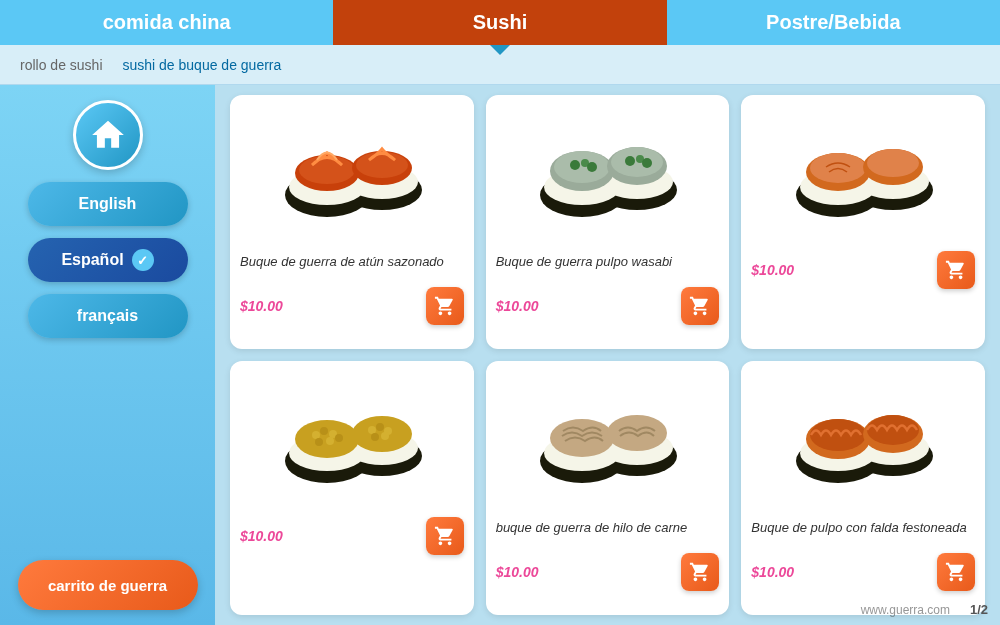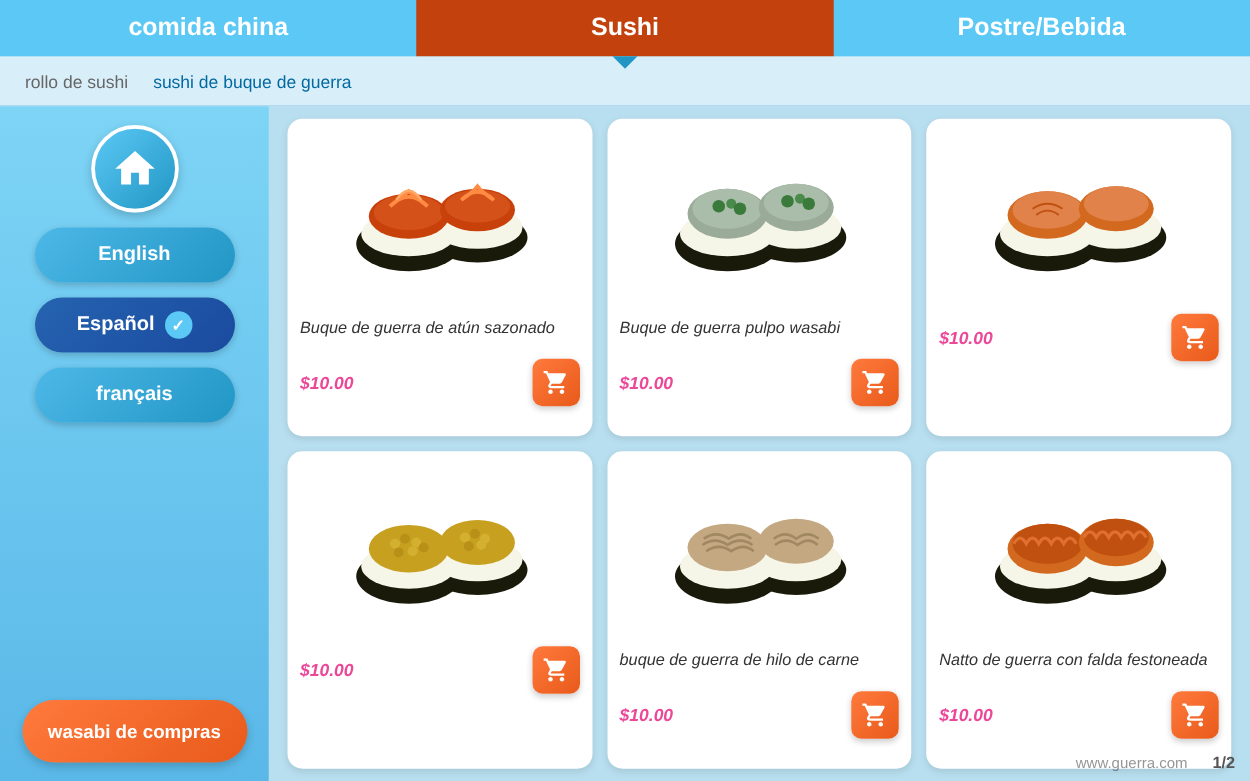--- a/index.html
+++ b/index.html
@@ -275,21 +275,21 @@
     <button class="lang-btn selected">
       <span>Español</span>
       <div class="check-circle">✓</div>
     </button>
 
     <button class="lang-btn">
       <span>français</span>
     </button>
 
     <button class="cart-btn">
-      <span>wasabi de compras</span>
+      <span>carrito de guerra</span>
     </button>
   </div>
 
   <div class="product-grid">
 
     <div class="product-card">
       <div class="product-img-area">
         <svg class="sushi-visual" viewBox="0 0 160 110">
 
           <ellipse cx="55" cy="80" rx="42" ry="22" fill="#1a1a0a"></ellipse>
@@ -464,21 +464,21 @@
 
           <ellipse cx="55" cy="58" rx="32" ry="20" fill="#d2691e"></ellipse>
           <ellipse cx="55" cy="54" rx="28" ry="16" fill="#c05010"></ellipse>
 
           <path d="M28,54 Q33,45 38,54 Q43,45 48,54 Q53,45 58,54 Q63,45 68,54 Q73,45 78,54" fill="none" stroke="#e07030" stroke-width="2.5"></path>
           <ellipse cx="110" cy="53" rx="30" ry="19" fill="#d2691e"></ellipse>
           <ellipse cx="110" cy="49" rx="26" ry="15" fill="#c05010"></ellipse>
           <path d="M84,49 Q89,40 94,49 Q99,40 104,49 Q109,40 114,49 Q119,40 124,49 Q129,40 134,49" fill="none" stroke="#e07030" stroke-width="2.5"></path>
         </svg>
       </div>
-      <div class="product-name">Natto de guerra con falda festoneada</div>
+      <div class="product-name">Buque de pulpo con falda festoneada</div>
       <div class="product-footer">
         <span class="product-price">$10.00</span>
         <button class="add-to-cart-btn">
           <svg class="cart-icon-svg" viewBox="0 0 24 24">
             <path d="M7 18c-1.1 0-1.99.9-1.99 2S5.9 22 7 22s2-.9 2-2-.9-2-2-2zM1 2v2h2l3.6 7.59-1.35 2.45c-.16.28-.25.61-.25.96C5 16.1 6.1 17 7.5 17H19v-2H7.42c-.14 0-.25-.11-.25-.25l.03-.12.9-1.63H15c.75 0 1.41-.41 1.75-1.03l3.58-6.49A1 1 0 0019.42 4H5.21l-.94-2H1zm16 16c-1.1 0-1.99.9-1.99 2s.89 2 1.99 2 2-.9 2-2-.9-2-2-2z"></path>
           </svg>
         </button>
       </div>
     </div>
 

